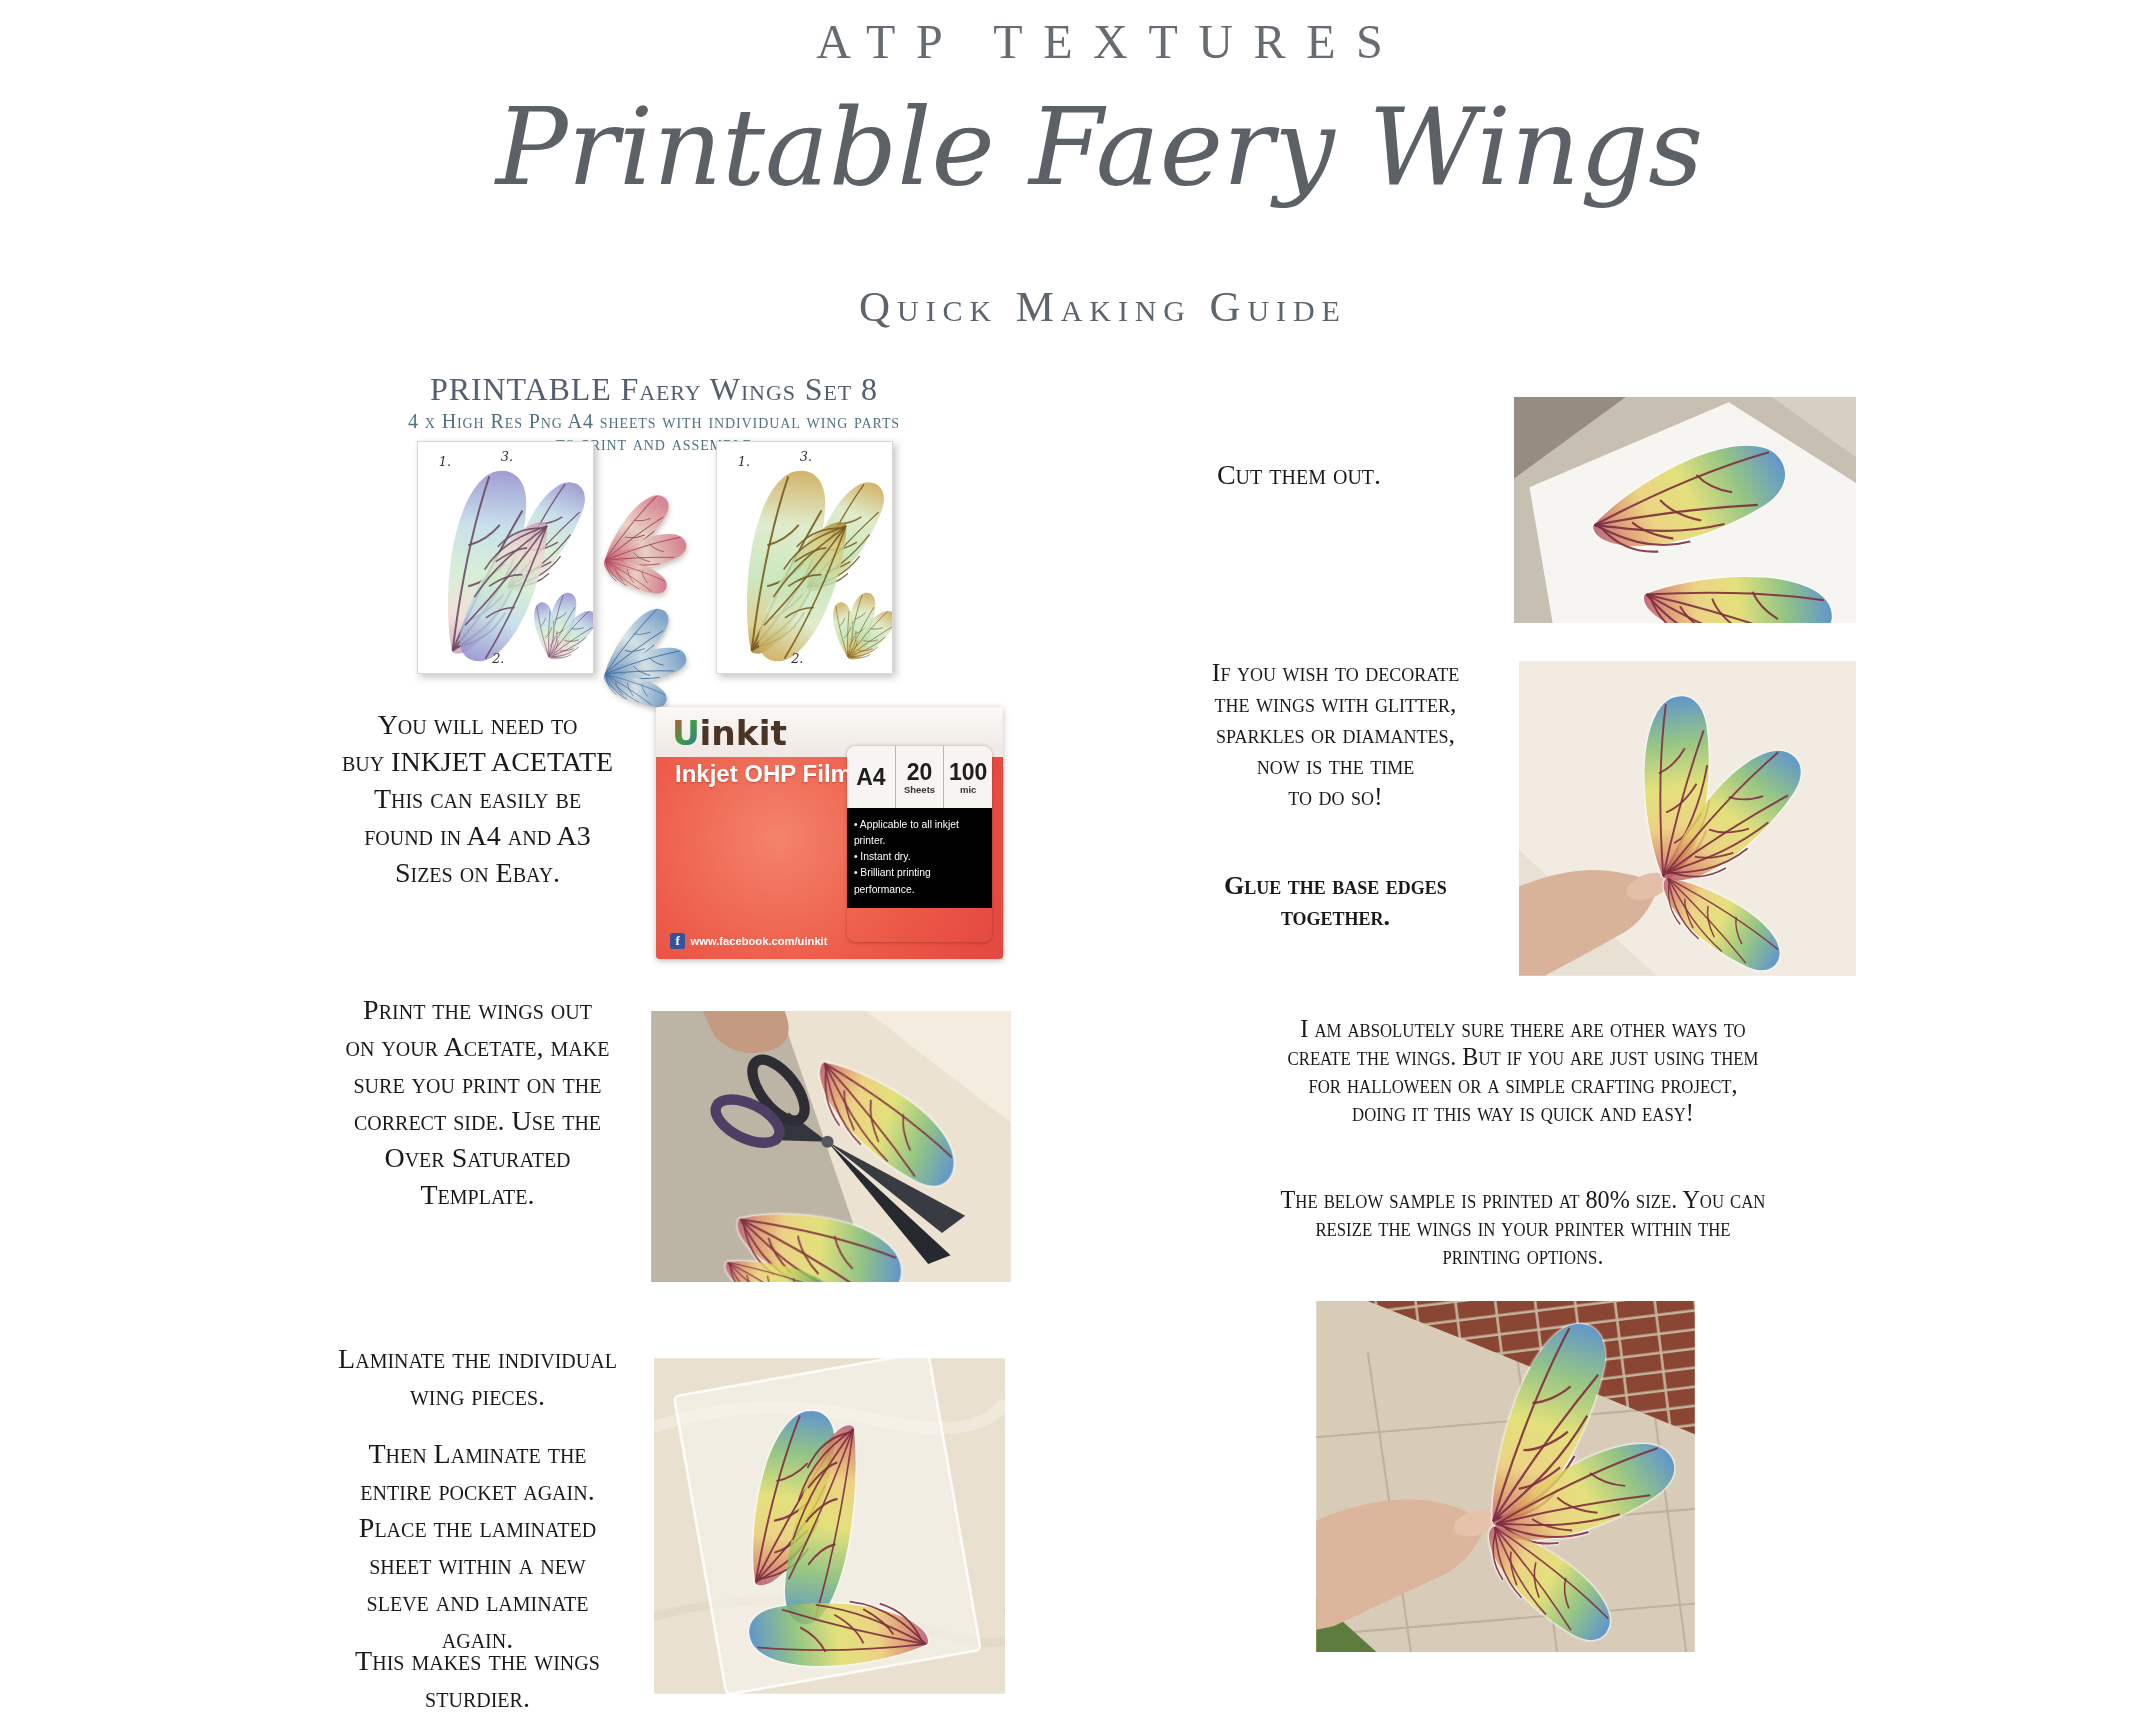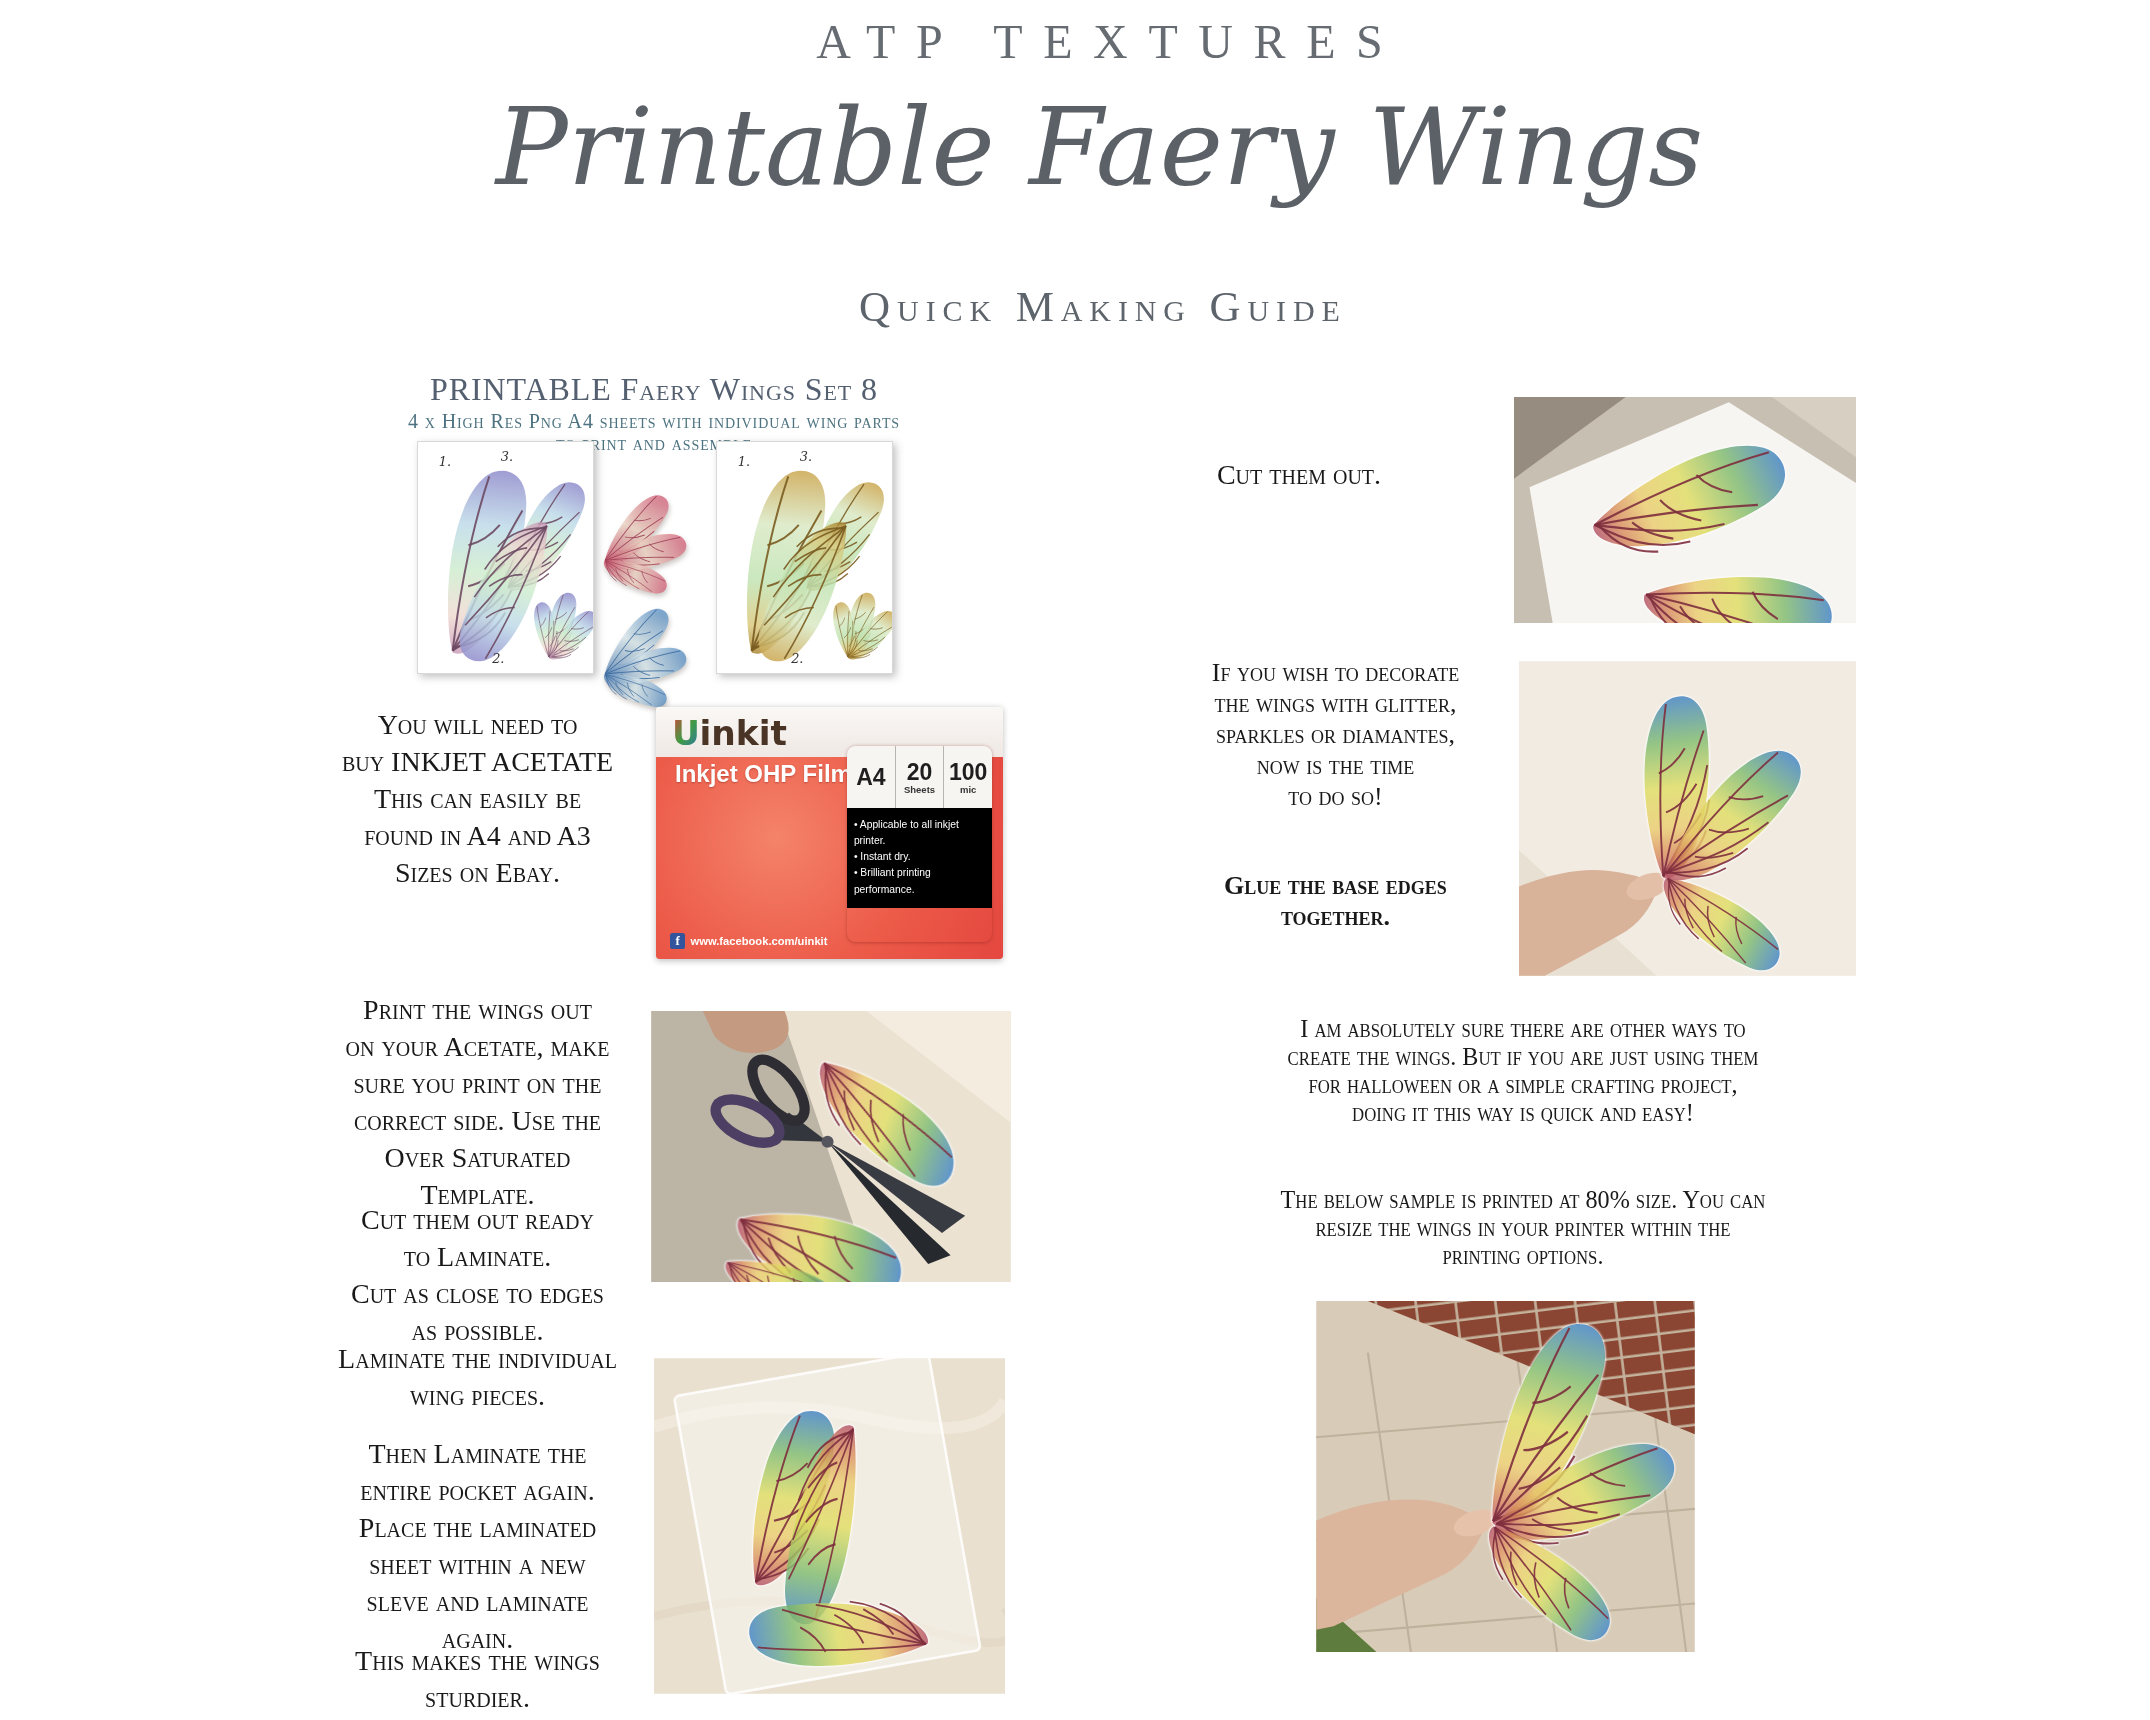--- a/index.html
+++ b/index.html
@@ -223,24 +223,20 @@
       <div class="uk-fb-text">www.facebook.com/uinkit</div>
     </div>
   </div>
 
   <div class="abs ctr sc pre tstep tleft" style="top:991px">Print the wings out
 on your Acetate, make
 sure you print on the
 correct side. Use the
 Over Saturated
 Template.</div>
-  <div class="abs ctr sc pre tstep tleft" style="top:1201px">Cut them out ready
-to Laminate.
-Cut as close to edges
-as possible.</div>
 
   <div class="photo" style="left:651px;top:1011px;width:360px;height:271px">
     <svg width="360" height="271" viewBox="0 0 418 315">
       <rect width="418" height="315" fill="#ebe2d2"></rect>
       <polygon points="250,0 418,0 418,130" fill="#f3ecdf"></polygon>
       <polygon points="0,0 150,0 258,315 0,315" fill="#7d7467" opacity="0.42"></polygon>
       <path d="M60 0 L155 0 Q170 36 138 46 Q100 56 74 30 Z" fill="#c49a80"></path>
       <g>
         <path d="M160 118 L205 152 L138 150 Z" fill="#33363c"></path>
         <path d="M205 152 L365 238 L338 258 Z" fill="#383b42"></path>

